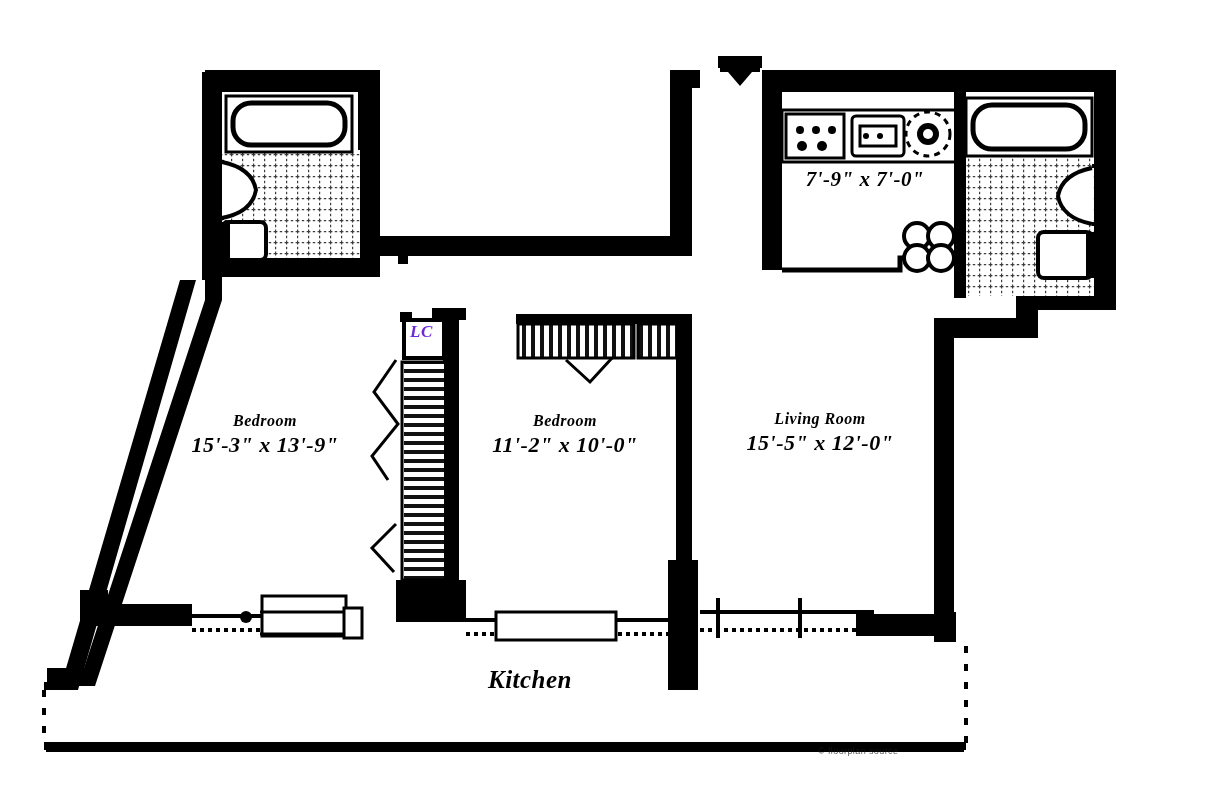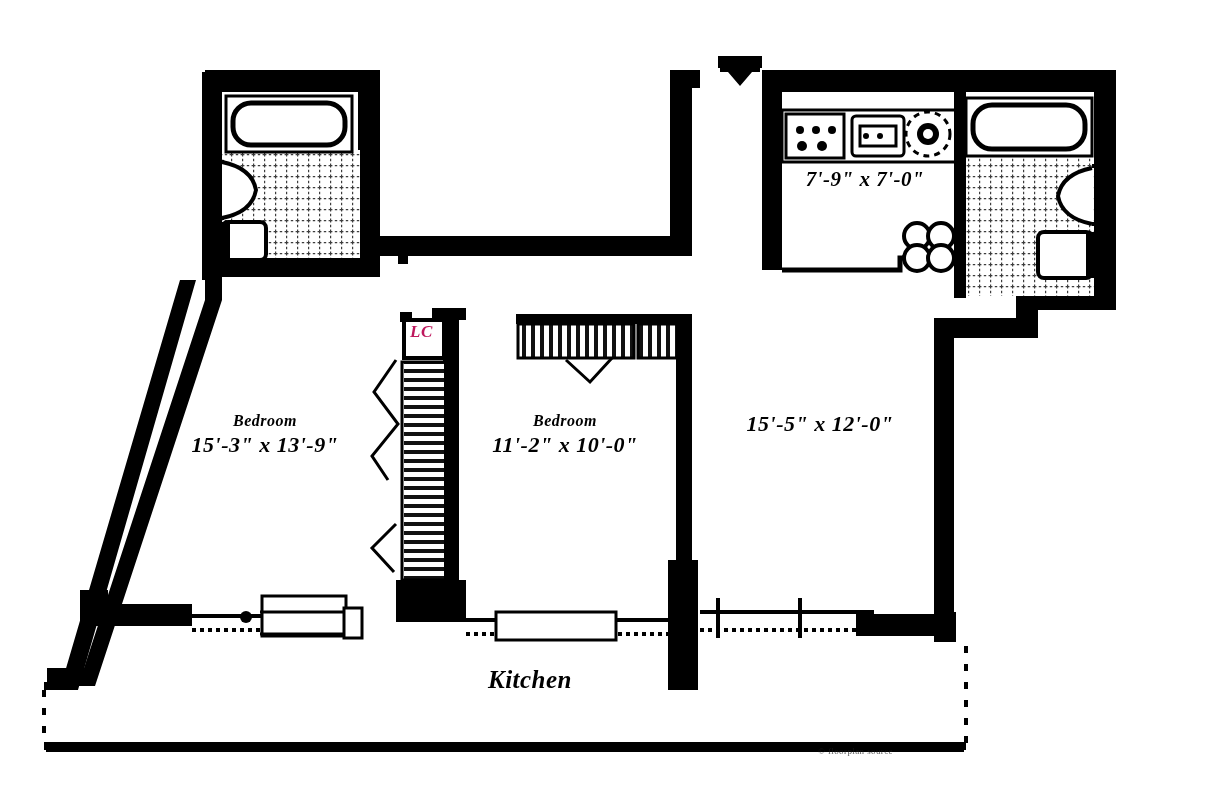--- a/index.html
+++ b/index.html
@@ -56,28 +56,28 @@
   .label-balcony  { left: 440px; top: 665px; width: 180px; }
   .label-balcony .rl-name { font-size: 25px; }
   .closet-tag {
     position: absolute;
     left: 410px;
     top: 322px;
     font-family: "Liberation Serif", "DejaVu Serif", serif;
     font-style: italic;
     font-weight: bold;
     font-size: 17px;
-    color: #be185d;
+    color: #6d28d9;
     letter-spacing: 0.5px;
   }
   .credit-line {
     position: absolute;
     left: 818px;
     top: 746px;
-    font-family: Liberation Serif, serif;
+    font-family: Liberation Sans, sans-serif;
     font-size: 9px;
     color: #1a1a1a;
     letter-spacing: 0.4px;
     opacity: 0.75;
     white-space: nowrap;
   }
 </style>
 </head>
 <body>
 
@@ -278,20 +278,21 @@
     <span class="rl-name">Bedroom</span>
     <span class="rl-dims">15'-3" x 13'-9"</span>
   </div>
 
   <div class="room-label label-bedroom2">
     <span class="rl-name">Bedroom</span>
     <span class="rl-dims">11'-2" x 10'-0"</span>
   </div>
 
   <div class="room-label label-living">
+    <span class="rl-name">Living Room</span>
     <span class="rl-dims">15'-5" x 12'-0"</span>
   </div>
 
   <div class="room-label label-kitchen">
     <span class="rl-dims">7'-9" x 7'-0"</span>
   </div>
 
   <div class="room-label label-balcony">
     <span class="rl-name">Kitchen</span>
   </div>

